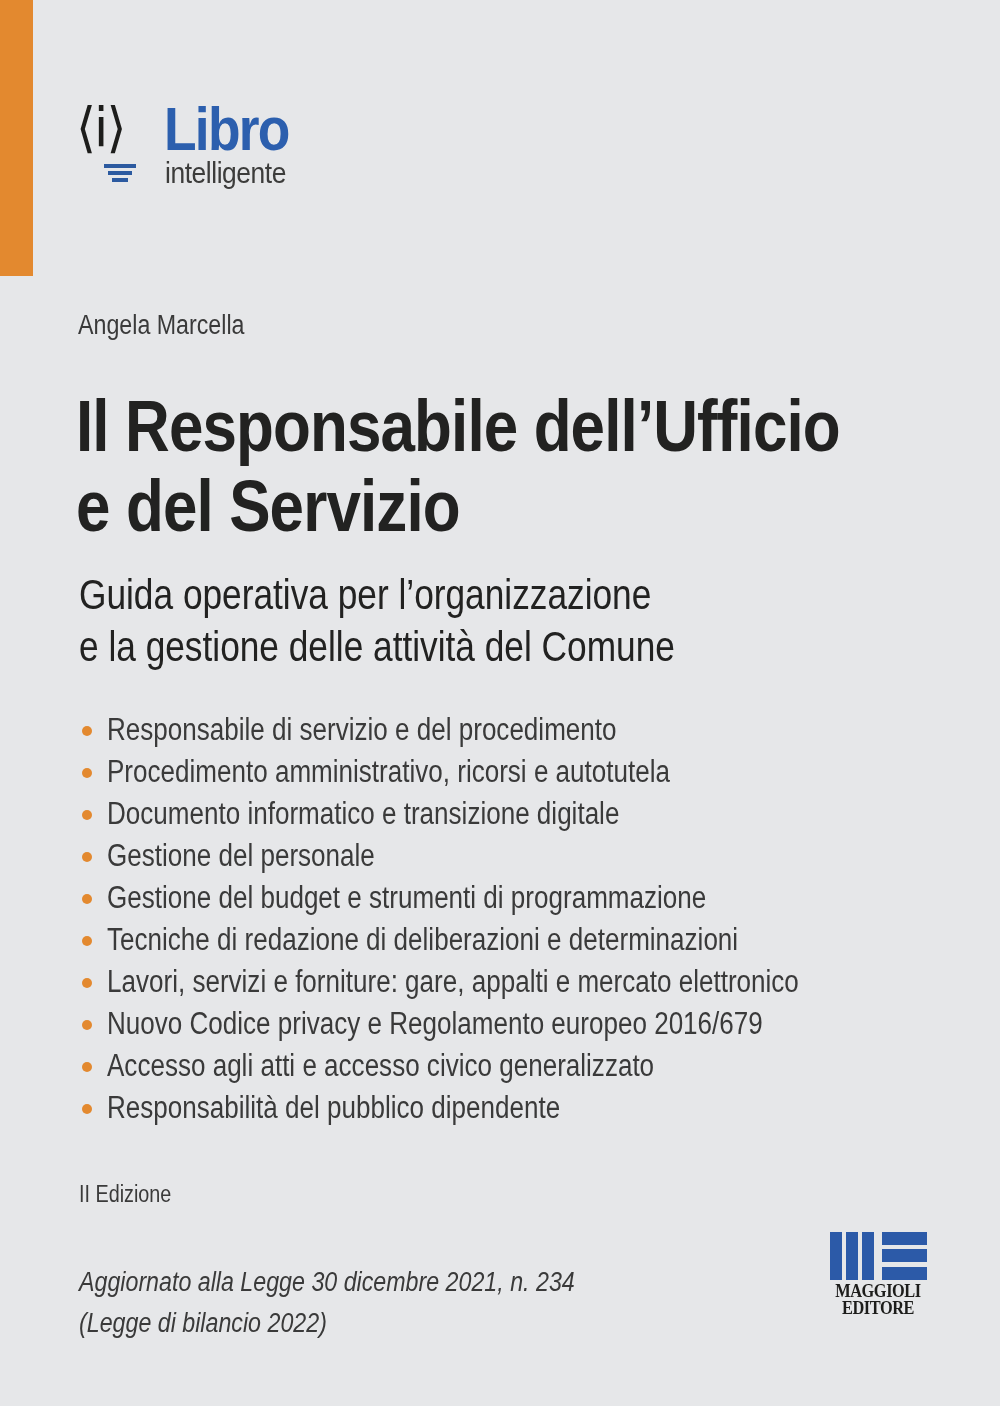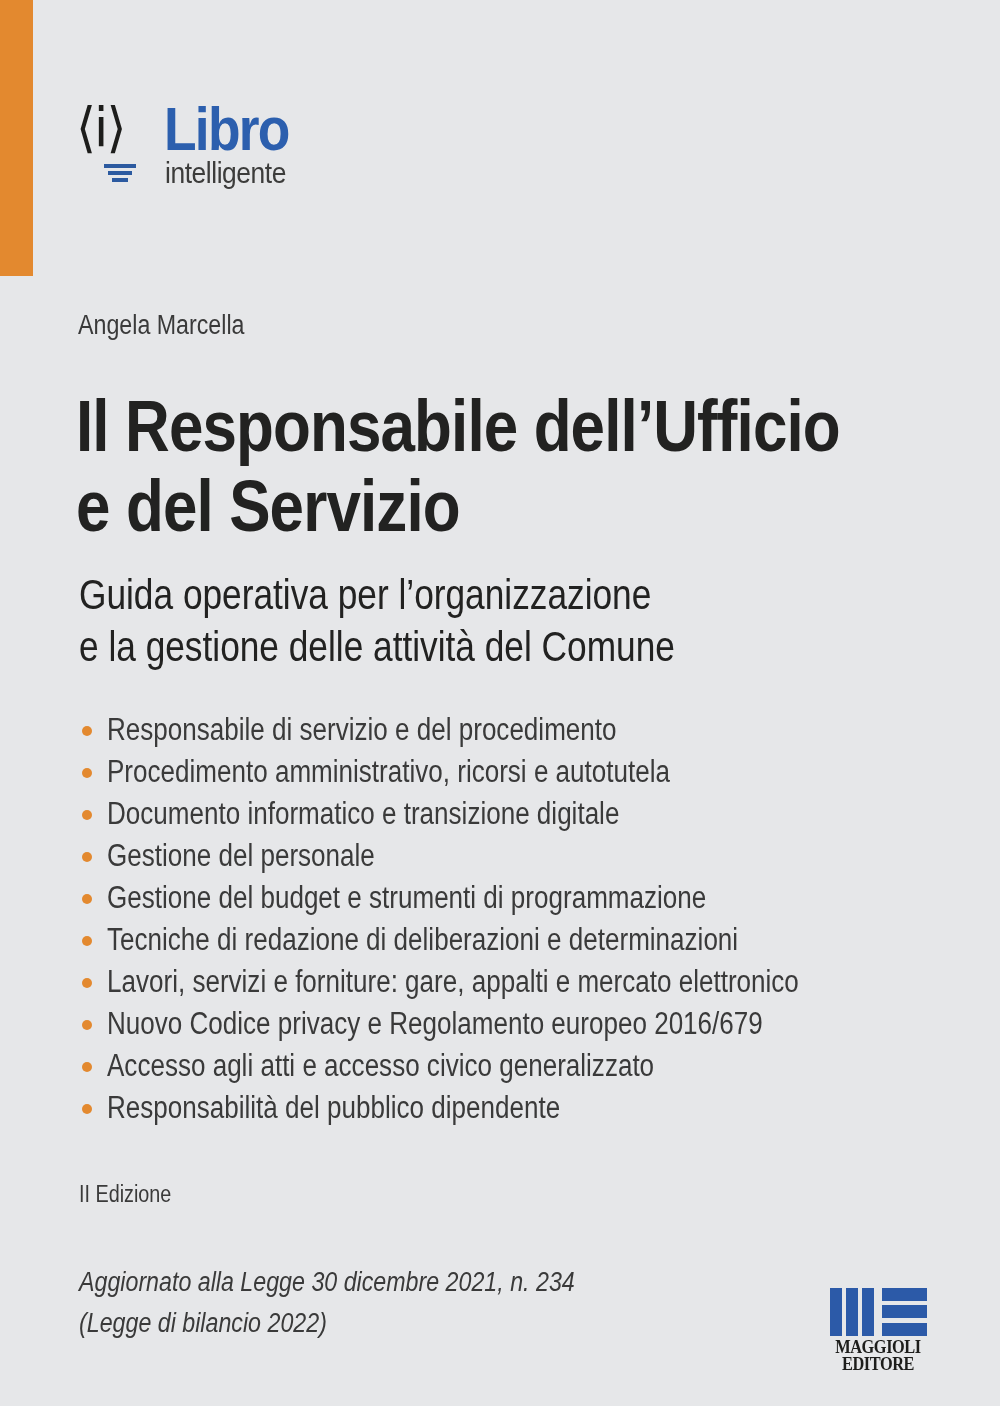--- a/index.html
+++ b/index.html
@@ -152,21 +152,21 @@
       line-height: 41px;
       font-style: italic;
       color: #3a3a3a;
       transform: scaleX(0.86);
       transform-origin: left top;
       white-space: nowrap;
     }
     
     .maggioli {
       position: absolute;
-      left: 826px; top: 1288px;
+      left: 826px; top: 1232px;
       width: 104px;
     }
     .mag-mark {
       position: relative;
       width: 97px; height: 48px;
       margin-left: 4px;
     }
     .mag-mark .v {
       position: absolute;
       top: 0;

